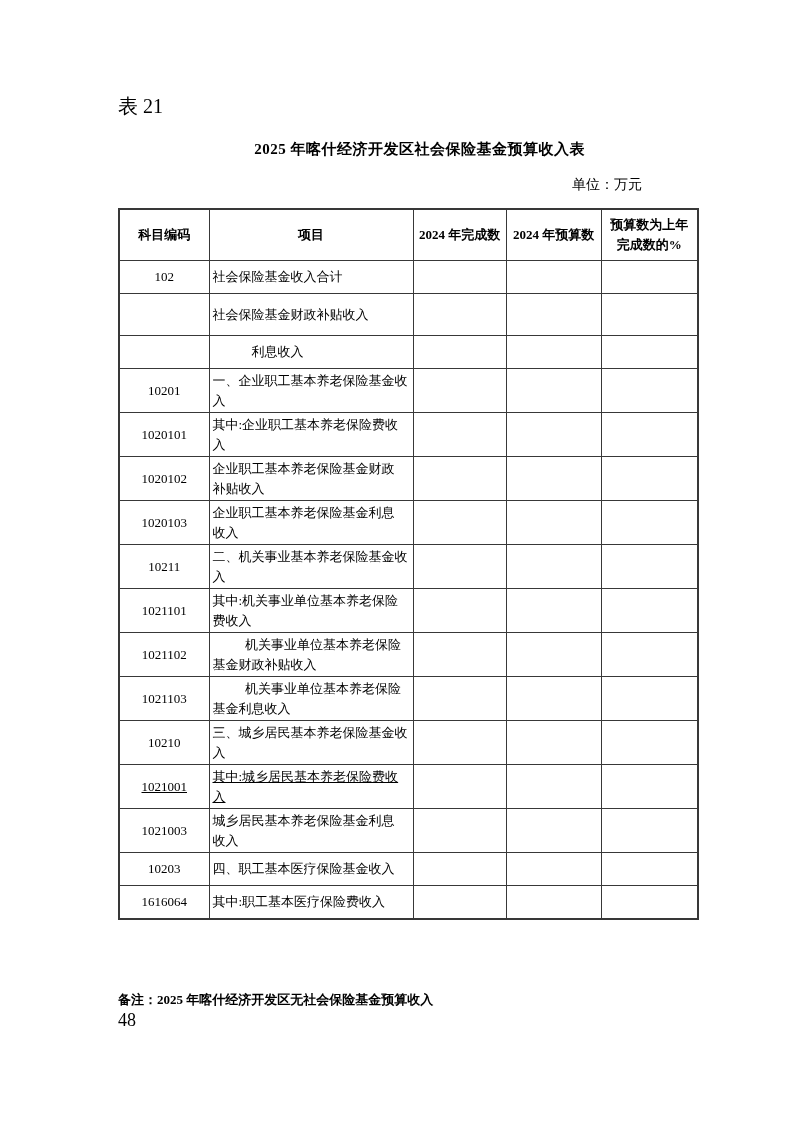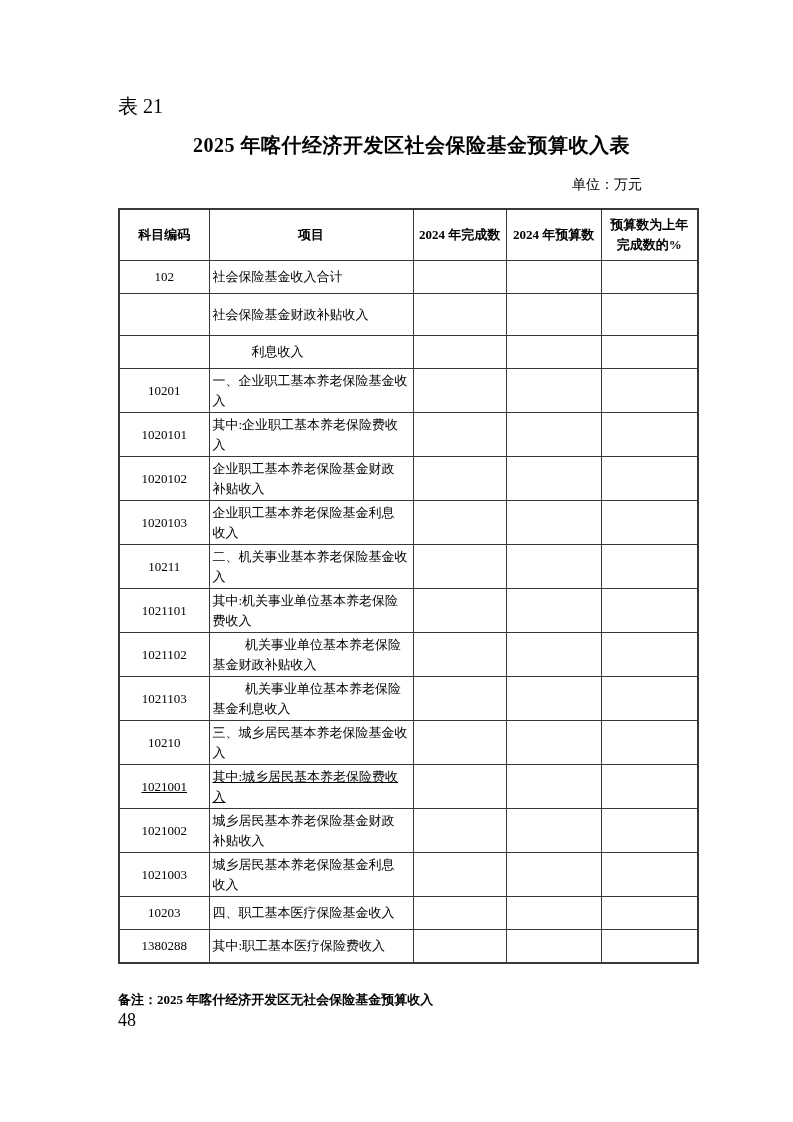--- a/index.html
+++ b/index.html
@@ -25,23 +25,23 @@
     position: absolute;
     left: 118px;
     top: 93px;
     font-size: 20px;
   }
   .title {
     position: absolute;
     left: 118px;
     top: 128px;
     width: 579px;
-    margin: 4px;
+    margin: 12px;
     text-align: center;
-    font-size: 20px;
+    font-size: 15px;
     font-weight: bold;
     letter-spacing: 0.5px;
   }
   .unit-label {
     position: absolute;
     left: 118px;
     top: 176px;
     width: 524px;
     text-align: right;
     font-size: 14px;
@@ -222,44 +222,36 @@
         </tr>
         <tr style="height: 44px; text-decoration: underline;">
           <td class="code-cell">1021001</td>
           <td class="item-cell">其中:城乡居民基本养老保险费收
 入</td>
           <td class="value-cell"></td>
           <td class="value-cell"></td>
           <td class="value-cell"></td>
         </tr>
         <tr style="height: 44px;">
-          <td class="code-cell">1021002</td>
-          <td class="item-cell">城乡居民基本养老保险基金财政
-补贴收入</td>
-          <td class="value-cell"></td>
-          <td class="value-cell"></td>
-          <td class="value-cell"></td>
-        </tr>
-        <tr style="height: 44px;">
           <td class="code-cell">1021003</td>
           <td class="item-cell">城乡居民基本养老保险基金利息
 收入</td>
           <td class="value-cell"></td>
           <td class="value-cell"></td>
           <td class="value-cell"></td>
         </tr>
         <tr style="height: 33px;">
           <td class="code-cell">10203</td>
           <td class="item-cell">四、职工基本医疗保险基金收入</td>
           <td class="value-cell"></td>
           <td class="value-cell"></td>
           <td class="value-cell"></td>
         </tr>
         <tr style="height: 33px;">
-          <td class="code-cell">1380288</td>
+          <td class="code-cell">1616064</td>
           <td class="item-cell">其中:职工基本医疗保险费收入</td>
           <td class="value-cell"></td>
           <td class="value-cell"></td>
           <td class="value-cell"></td>
         </tr>
       </tbody>
   </table>
 
   <div class="note">备注：2025 年喀什经济开发区无社会保险基金预算收入</div>
 

